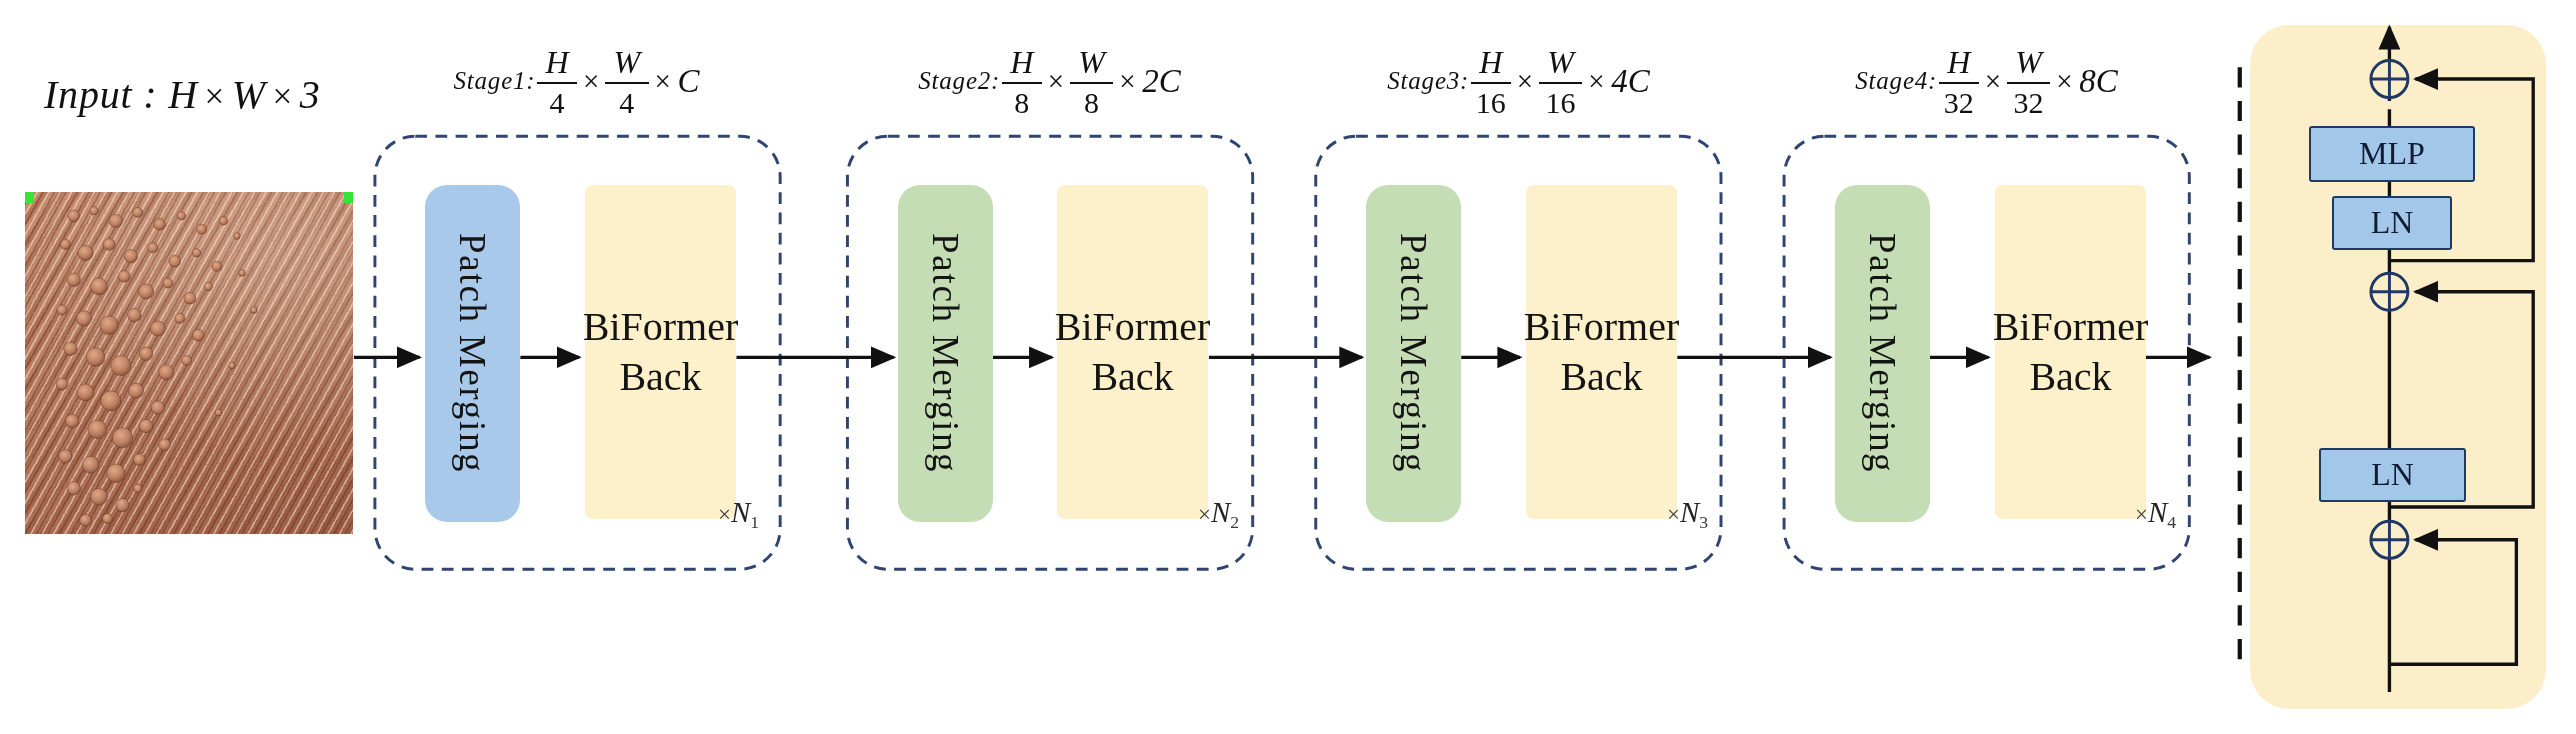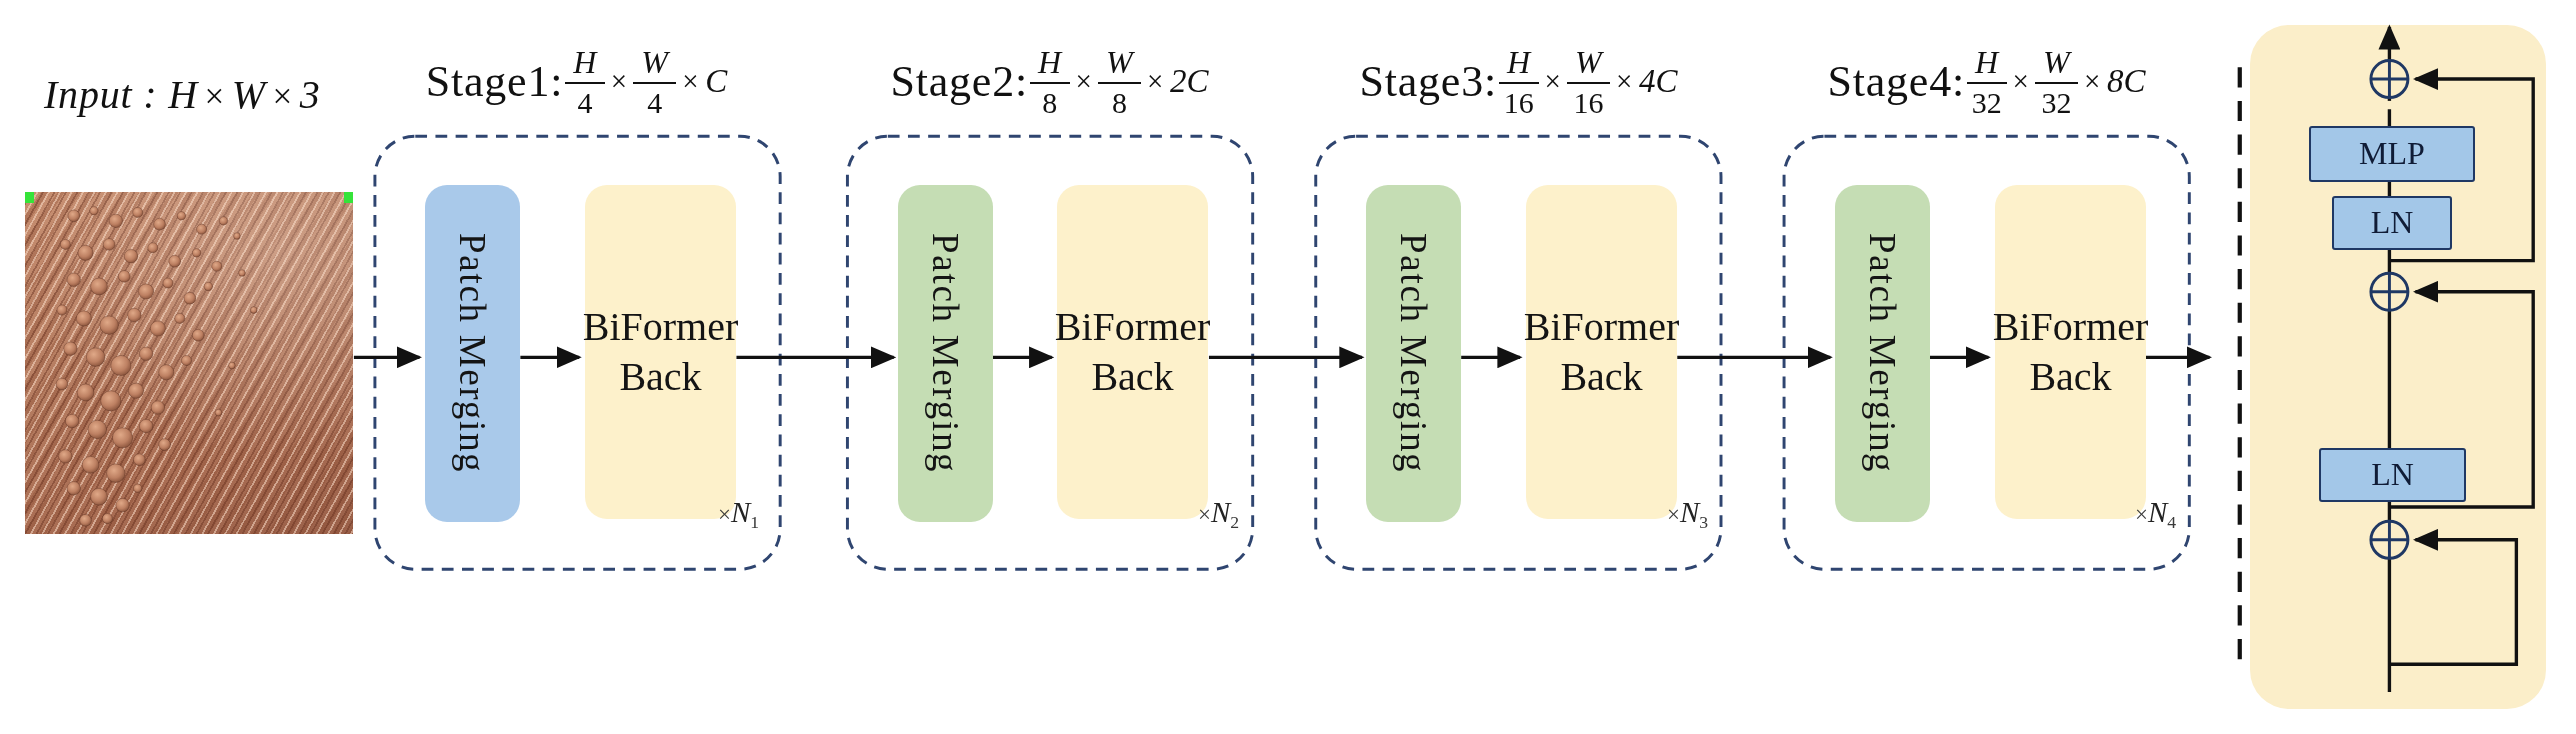--- a/index.html
+++ b/index.html
@@ -18,33 +18,33 @@
               rgba(99,45,28,.42) 5px 6.7px, rgba(0,0,0,0) 6.7px 10px),
         repeating-linear-gradient(124deg, rgba(133,70,45,.30) 0 5.9px, rgba(0,0,0,0) 5.9px 13.5px),
         linear-gradient(160deg,#c68d6f,#b57c60 45%,#a96d53 75%,#995f48);}
   .input-image svg{position:absolute;left:0;top:0;}
   .corner{position:absolute;width:9.3px;height:11px;background:#35e339;top:0;}
   .corner.tl{left:0;} .corner.tr{right:0;}
 
   
   .stage-label{position:absolute;top:29px;width:405px;height:104px;display:flex;
                align-items:center;justify-content:center;z-index:3;white-space:nowrap;}
-  .st-title{font-size:44px;letter-spacing:0.8px;}
+  .st-title{font-size:25px;font-style:italic;letter-spacing:0.8px;}
   .frac{display:inline-flex;flex-direction:column;align-items:center;margin:0 1.7px;line-height:1;}
   .frac .num{font-size:32px;font-style:italic;padding:1.7px 8.4px 4.2px;border-bottom:2.5px solid #111;}
   .frac .den{font-size:30px;padding-top:3.4px;}
   .stage-label .op{font-size:29px;margin:0 4.2px;}
   .stage-label .ch{font-size:33px;font-style:italic;margin-left:2.5px;}
 
   .pm{position:absolute;top:185px;width:95px;height:337px;border-radius:22px;z-index:3;
       display:flex;align-items:center;justify-content:center;}
   .pm.blue{background:#a9c9ea;} .pm.green{background:#c5ddb4;}
   .pm-text{writing-mode:vertical-rl;font-size:37px;color:#141414;letter-spacing:1.7px;}
 
-  .bf{position:absolute;top:185px;width:151px;height:334px;border-radius:22px;background:#fdf1cb;
+  .bf{position:absolute;top:185px;width:151px;height:334px;border-radius:8px;background:#fdf1cb;
       z-index:3;display:flex;flex-direction:column;align-items:center;justify-content:center;
       font-size:40px;line-height:1.25;color:#141414;text-align:center;}
 
   .xn{position:absolute;top:496px;z-index:4;font-size:25px;color:#3a3a3a;white-space:nowrap;}
   .xn .t{font-size:23px;} .xn i{font-size:29px;color:#222;} .xn sub{font-size:17.7px;}
 
   
   .panel{position:absolute;left:2250px;top:25px;width:296px;height:684px;border-radius:39px;
          background:#fbeec9;z-index:1;}
   .pbox{position:absolute;z-index:3;background:#a3c7e8;border:2.5px solid #1f3864;border-radius:3px;

